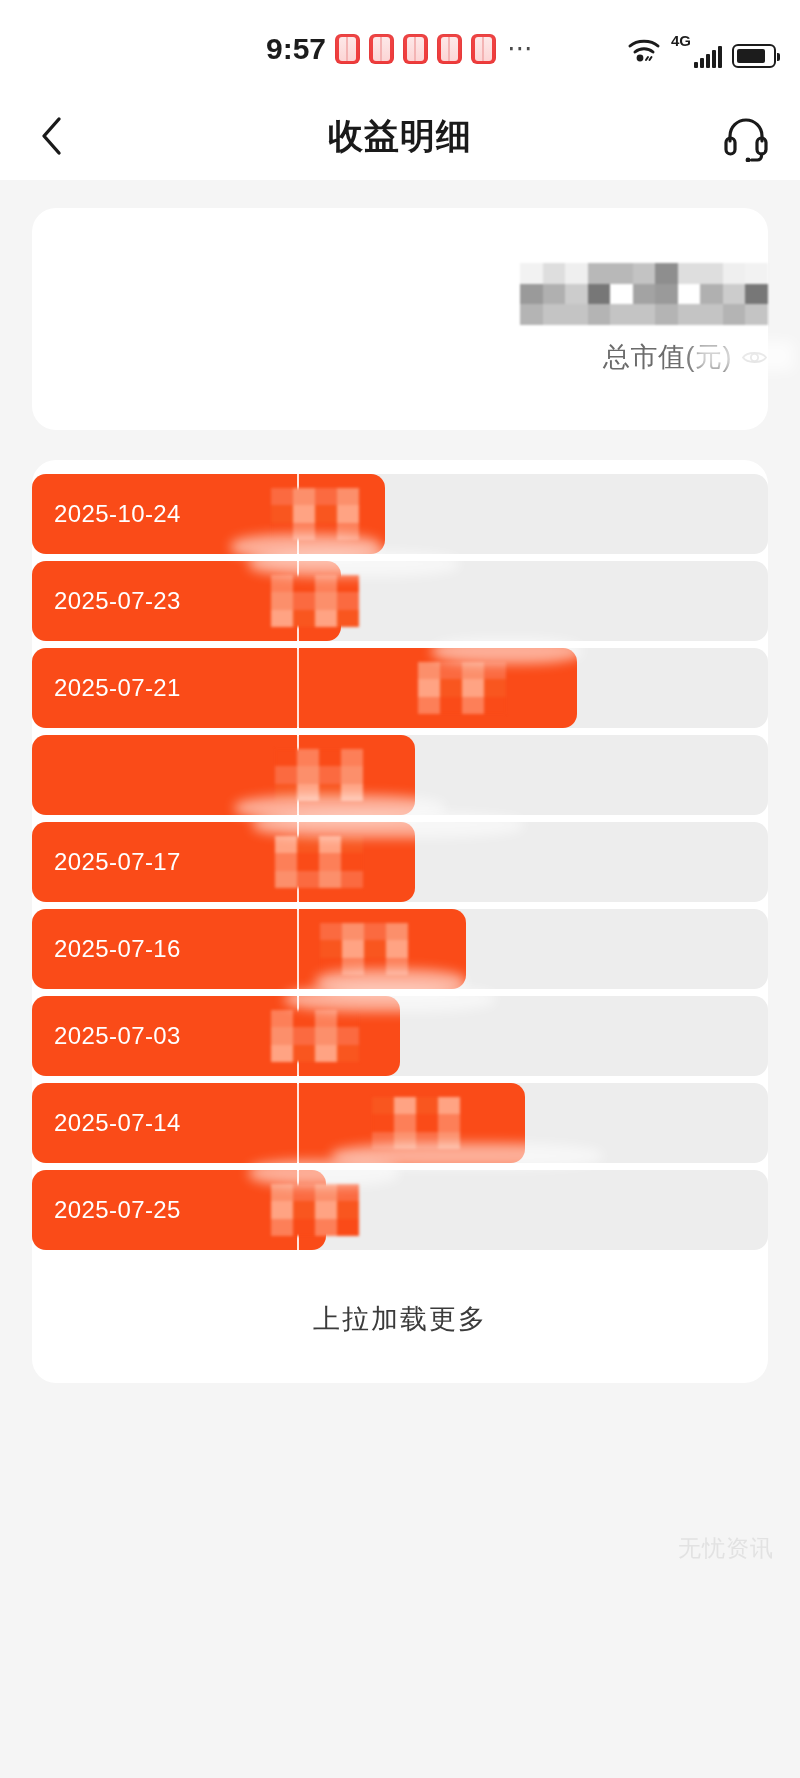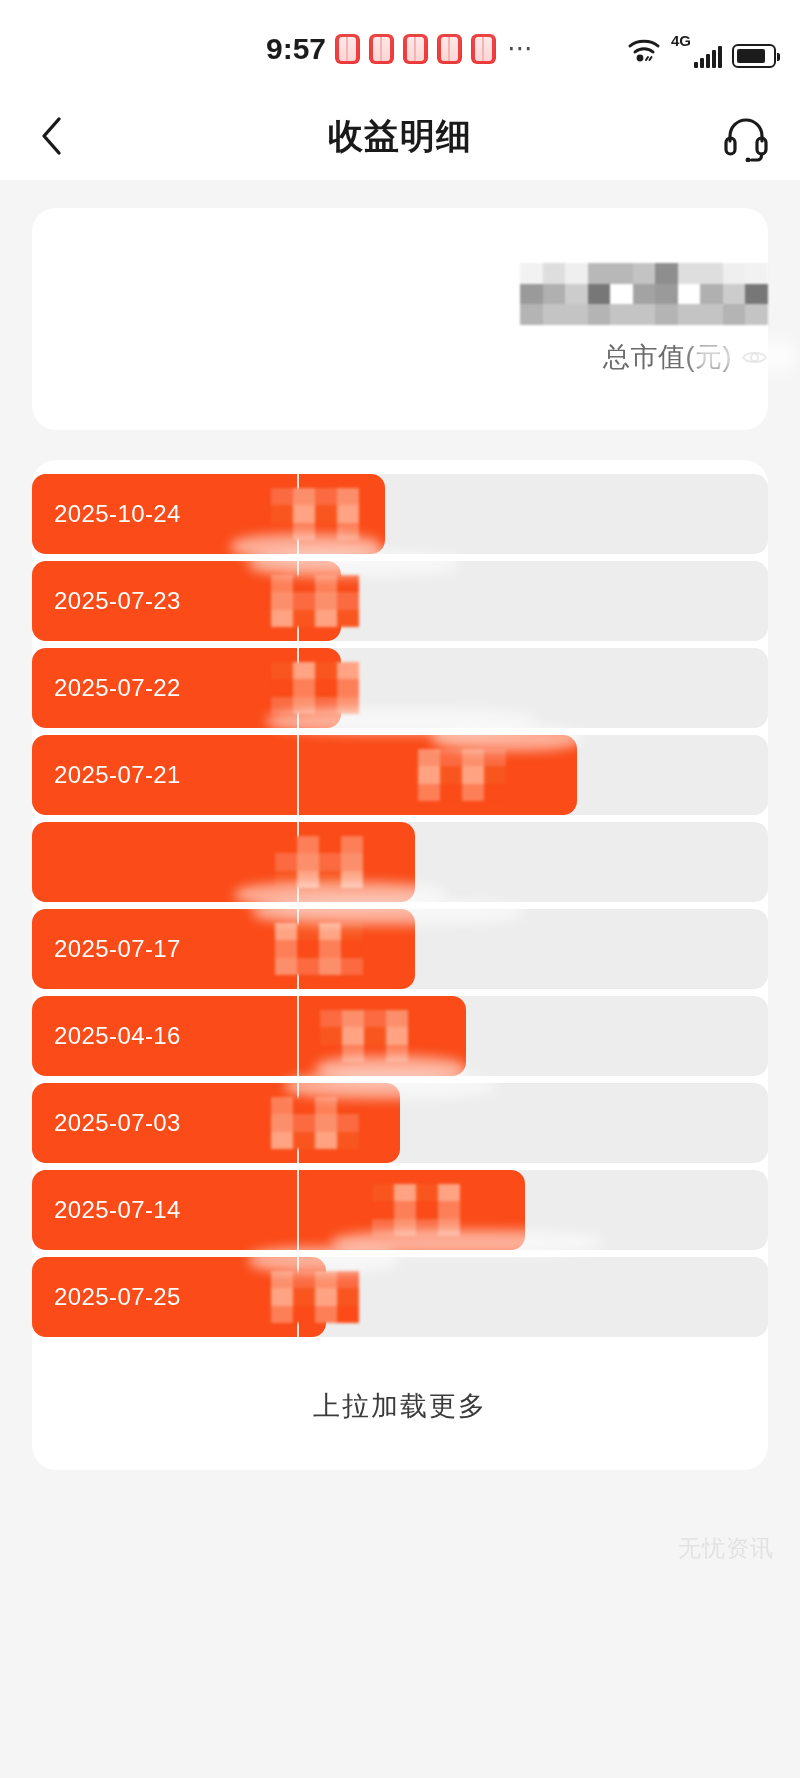--- a/index.html
+++ b/index.html
@@ -446,41 +446,20 @@
             <b style="left: 66px; top: 17.3333px; width: 22px; height: 17.3333px; background: rgb(251, 106, 64);"></b>
             <b style="left: 0px; top: 34.6667px; width: 22px; height: 17.3333px; background: rgb(255, 163, 131);"></b>
             <b style="left: 22px; top: 34.6667px; width: 22px; height: 17.3333px; background: rgb(249, 86, 31);"></b>
             <b style="left: 44px; top: 34.6667px; width: 22px; height: 17.3333px; background: rgb(255, 163, 131);"></b>
             <b style="left: 66px; top: 34.6667px; width: 22px; height: 17.3333px; background: rgb(249, 86, 31);"></b>
           </div>
           <div class="bar-streak" style="width: 210px; height: 26px; left: 217.28px; top: -10px;"></div>
         </div>
         <div class="bar-row">
           <div class="bar-track"></div>
-          <div class="bar-fill" style="width: 42%;"></div>
-          <div class="bar-divider" style="left: 36%;"></div>
-          <div class="bar-date">2025-07-22</div>
-          <div class="bar-censor" style="left: 239.28px; top: 14px; width: 88px; height: 52px;">
-            <b style="left: 0px; top: 0px; width: 22px; height: 17.3333px; background: rgb(249, 86, 31);"></b>
-            <b style="left: 22px; top: 0px; width: 22px; height: 17.3333px; background: rgb(255, 163, 131);"></b>
-            <b style="left: 44px; top: 0px; width: 22px; height: 17.3333px; background: rgb(249, 86, 31);"></b>
-            <b style="left: 66px; top: 0px; width: 22px; height: 17.3333px; background: rgb(255, 163, 131);"></b>
-            <b style="left: 0px; top: 17.3333px; width: 22px; height: 17.3333px; background: rgb(250, 75, 24);"></b>
-            <b style="left: 22px; top: 17.3333px; width: 22px; height: 17.3333px; background: rgb(253, 127, 88);"></b>
-            <b style="left: 44px; top: 17.3333px; width: 22px; height: 17.3333px; background: rgb(250, 75, 24);"></b>
-            <b style="left: 66px; top: 17.3333px; width: 22px; height: 17.3333px; background: rgb(253, 127, 88);"></b>
-            <b style="left: 0px; top: 34.6667px; width: 22px; height: 17.3333px; background: rgb(251, 106, 64);"></b>
-            <b style="left: 22px; top: 34.6667px; width: 22px; height: 17.3333px; background: rgb(252, 143, 107);"></b>
-            <b style="left: 44px; top: 34.6667px; width: 22px; height: 17.3333px; background: rgb(251, 106, 64);"></b>
-            <b style="left: 66px; top: 34.6667px; width: 22px; height: 17.3333px; background: rgb(252, 143, 107);"></b>
-          </div>
-          <div class="bar-streak" style="width: 270px; height: 26px; left: 235.28px; top: 60px;"></div>
-        </div>
-        <div class="bar-row">
-          <div class="bar-track"></div>
           <div class="bar-fill" style="width: 74%;"></div>
           <div class="bar-divider" style="left: 36%;"></div>
           <div class="bar-date">2025-07-21</div>
           <div class="bar-censor" style="left: 385.52px; top: 14px; width: 88px; height: 52px;">
             <b style="left: 0px; top: 0px; width: 22px; height: 17.3333px; background: rgb(252, 143, 107);"></b>
             <b style="left: 22px; top: 0px; width: 22px; height: 17.3333px; background: rgb(251, 106, 64);"></b>
             <b style="left: 44px; top: 0px; width: 22px; height: 17.3333px; background: rgb(252, 143, 107);"></b>
             <b style="left: 66px; top: 0px; width: 22px; height: 17.3333px; background: rgb(251, 106, 64);"></b>
             <b style="left: 0px; top: 17.3333px; width: 22px; height: 17.3333px; background: rgb(255, 163, 131);"></b>
             <b style="left: 22px; top: 17.3333px; width: 22px; height: 17.3333px; background: rgb(249, 86, 31);"></b>
@@ -531,21 +510,21 @@
             <b style="left: 22px; top: 34.6667px; width: 22px; height: 17.3333px; background: rgb(251, 106, 64);"></b>
             <b style="left: 44px; top: 34.6667px; width: 22px; height: 17.3333px; background: rgb(252, 143, 107);"></b>
             <b style="left: 66px; top: 34.6667px; width: 22px; height: 17.3333px; background: rgb(251, 106, 64);"></b>
           </div>
           <div class="bar-streak" style="width: 270px; height: 26px; left: 220.96px; top: -10px;"></div>
         </div>
         <div class="bar-row">
           <div class="bar-track"></div>
           <div class="bar-fill" style="width: 59%;"></div>
           <div class="bar-divider" style="left: 36%;"></div>
-          <div class="bar-date">2025-04-16</div>
+          <div class="bar-date">2025-07-16</div>
           <div class="bar-censor" style="left: 288.32px; top: 14px; width: 88px; height: 52px;">
             <b style="left: 0px; top: 0px; width: 22px; height: 17.3333px; background: rgb(251, 106, 64);"></b>
             <b style="left: 22px; top: 0px; width: 22px; height: 17.3333px; background: rgb(252, 143, 107);"></b>
             <b style="left: 44px; top: 0px; width: 22px; height: 17.3333px; background: rgb(251, 106, 64);"></b>
             <b style="left: 66px; top: 0px; width: 22px; height: 17.3333px; background: rgb(252, 143, 107);"></b>
             <b style="left: 0px; top: 17.3333px; width: 22px; height: 17.3333px; background: rgb(249, 86, 31);"></b>
             <b style="left: 22px; top: 17.3333px; width: 22px; height: 17.3333px; background: rgb(255, 163, 131);"></b>
             <b style="left: 44px; top: 17.3333px; width: 22px; height: 17.3333px; background: rgb(249, 86, 31);"></b>
             <b style="left: 66px; top: 17.3333px; width: 22px; height: 17.3333px; background: rgb(255, 163, 131);"></b>
             <b style="left: 0px; top: 34.6667px; width: 22px; height: 17.3333px; background: rgb(250, 75, 24);"></b>

